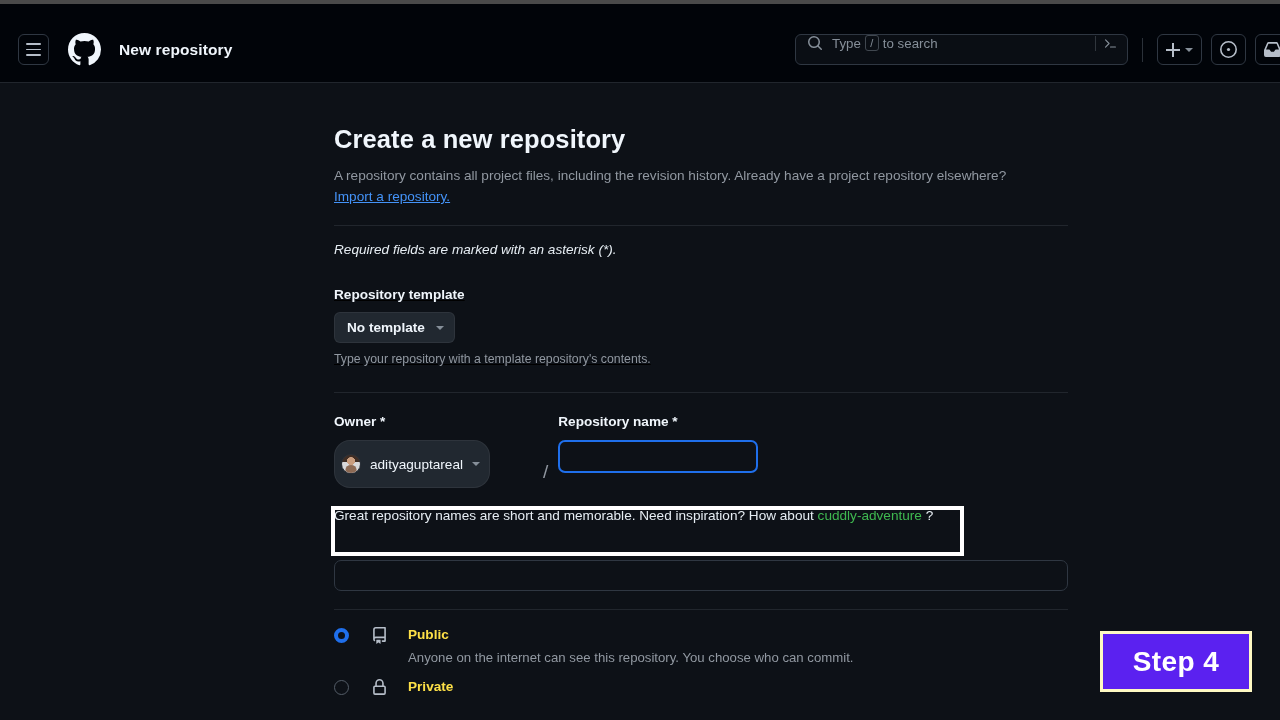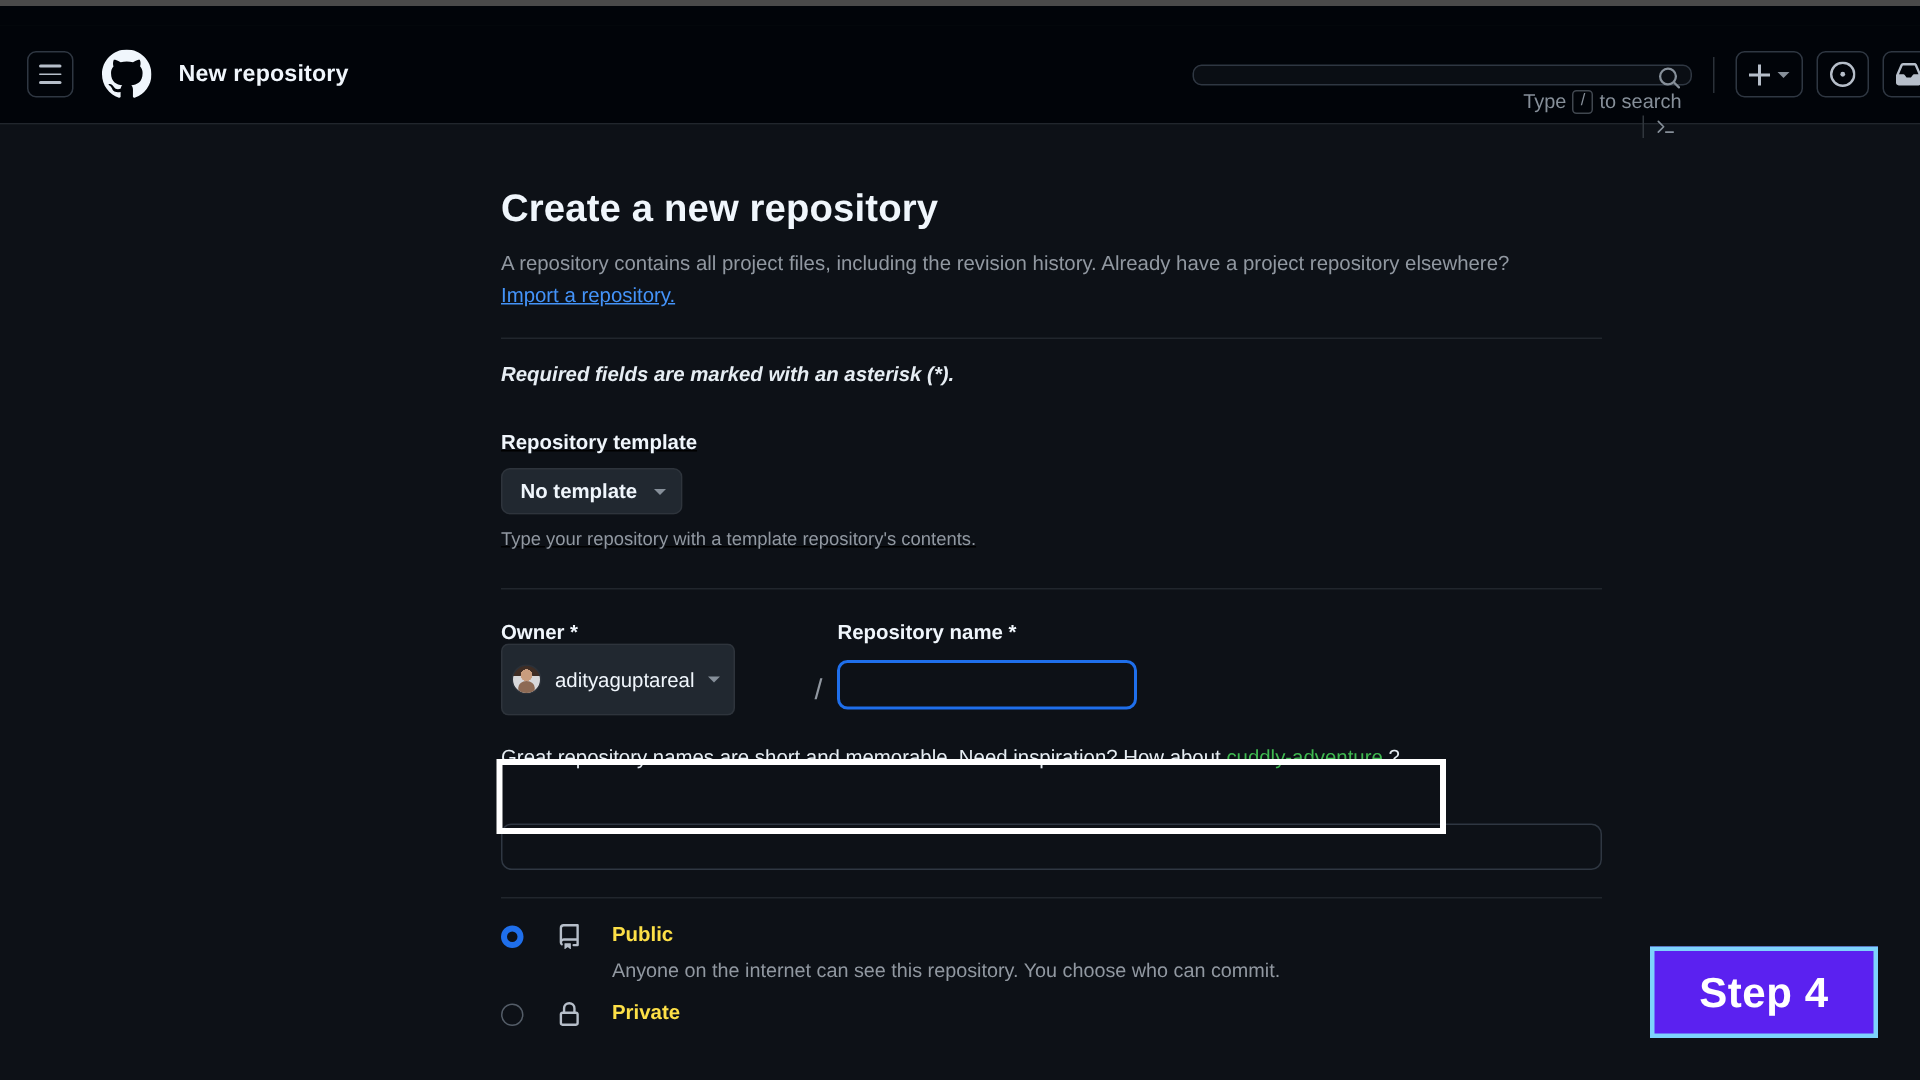--- a/index.html
+++ b/index.html
@@ -68,28 +68,27 @@
     letter-spacing: .1px;
     white-space: nowrap;
   }
   .header-right {
     margin-left: auto;
     display: flex;
     align-items: center;
     height: 100%;
   }
   .search-box {
-    width: 333px; height: 14px;
+    width: 333px; height: 31px;
     border: 1px solid #2f3742;
     border-radius: 6px;
     background: #0a0e14;
-    display: flex; align-items: flex-end;
+    display: flex; align-items: flex-start;
     padding: 0 6px 0 11px;
     cursor: text;
-    flex-direction: column;
   }
   .search-icon { flex: 0 0 auto; width: 16px; height: 16px; }
   .search-icon svg { display:block; width:16px; height:16px; fill:#868f99; }
   .search-placeholder {
     margin-left: 9px;
     color: #868f99;
     font-size: 13.3px;
     display: flex; align-items: center; gap: 4px;
     white-space: nowrap;
   }
@@ -177,21 +176,21 @@
   .rule {
     height: 1px;
     background: #21262d;
     margin-top: 18px;
   }
   .req-note {
     margin-top: 16px;
     font-size: 13.6px;
     color: #e6edf3;
     font-style: italic;
-    font-weight: 700;
+    font-weight: 400;
   }
 
   .field-label {
     font-size: 13.6px;
     font-weight: 600;
     color: #f0f6fc;
   }
   .field-label .optional {
     font-weight: 400;
     color: #9198a1;
@@ -222,29 +221,29 @@
 
   .divider-2 { height:1px; background:#21262d; margin-top:26px; }
 
   .owner-row {
     margin-top: 21px;
     display: flex;
     align-items: flex-start;
   }
   .owner-col { width: 204px; flex: 0 0 auto; }
   .owner-select {
-    margin-top: 0;
+    margin-top: 11px;
     display: inline-flex;
     align-items: center;
     gap: 9px;
     height: 48px;
     padding: 0 9px 0 6px;
     background: #212830;
     border: 1px solid rgba(255,255,255,0.06);
-    border-radius: 5px;
+    border-radius: 16px;
     color: #f0f6fc;
     font-size: 13.6px;
     cursor: pointer;
   }
   .avatar {
     width: 20px; height: 20px;
     border-radius: 50%;
     flex: 0 0 auto;
     background: radial-gradient(circle at 50% 34%, #c99d7e 0 26%, rgba(201,157,126,0) 27%),
                 linear-gradient(#3f2d24 0 38%, #d8d8da 38% 100%);
@@ -337,21 +336,21 @@
     width: 633px; height: 50px;
     border: 4px solid #ffffff;
     pointer-events: none;
     z-index: 40;
   }
   .step-badge {
     position: absolute;
     left: 1100px; top: 631px;
     width: 152px; height: 61px;
     background: #5b21f0;
-    border: 3px solid #7dd3fc;
+    border: 3px solid #fef9c3;
     display: flex; align-items: center; justify-content: center;
     color: #ffffff;
     font-size: 28px;
     font-weight: 700;
     letter-spacing: .4px;
     z-index: 41;
   }
 </style>
 </head>
 <body>

